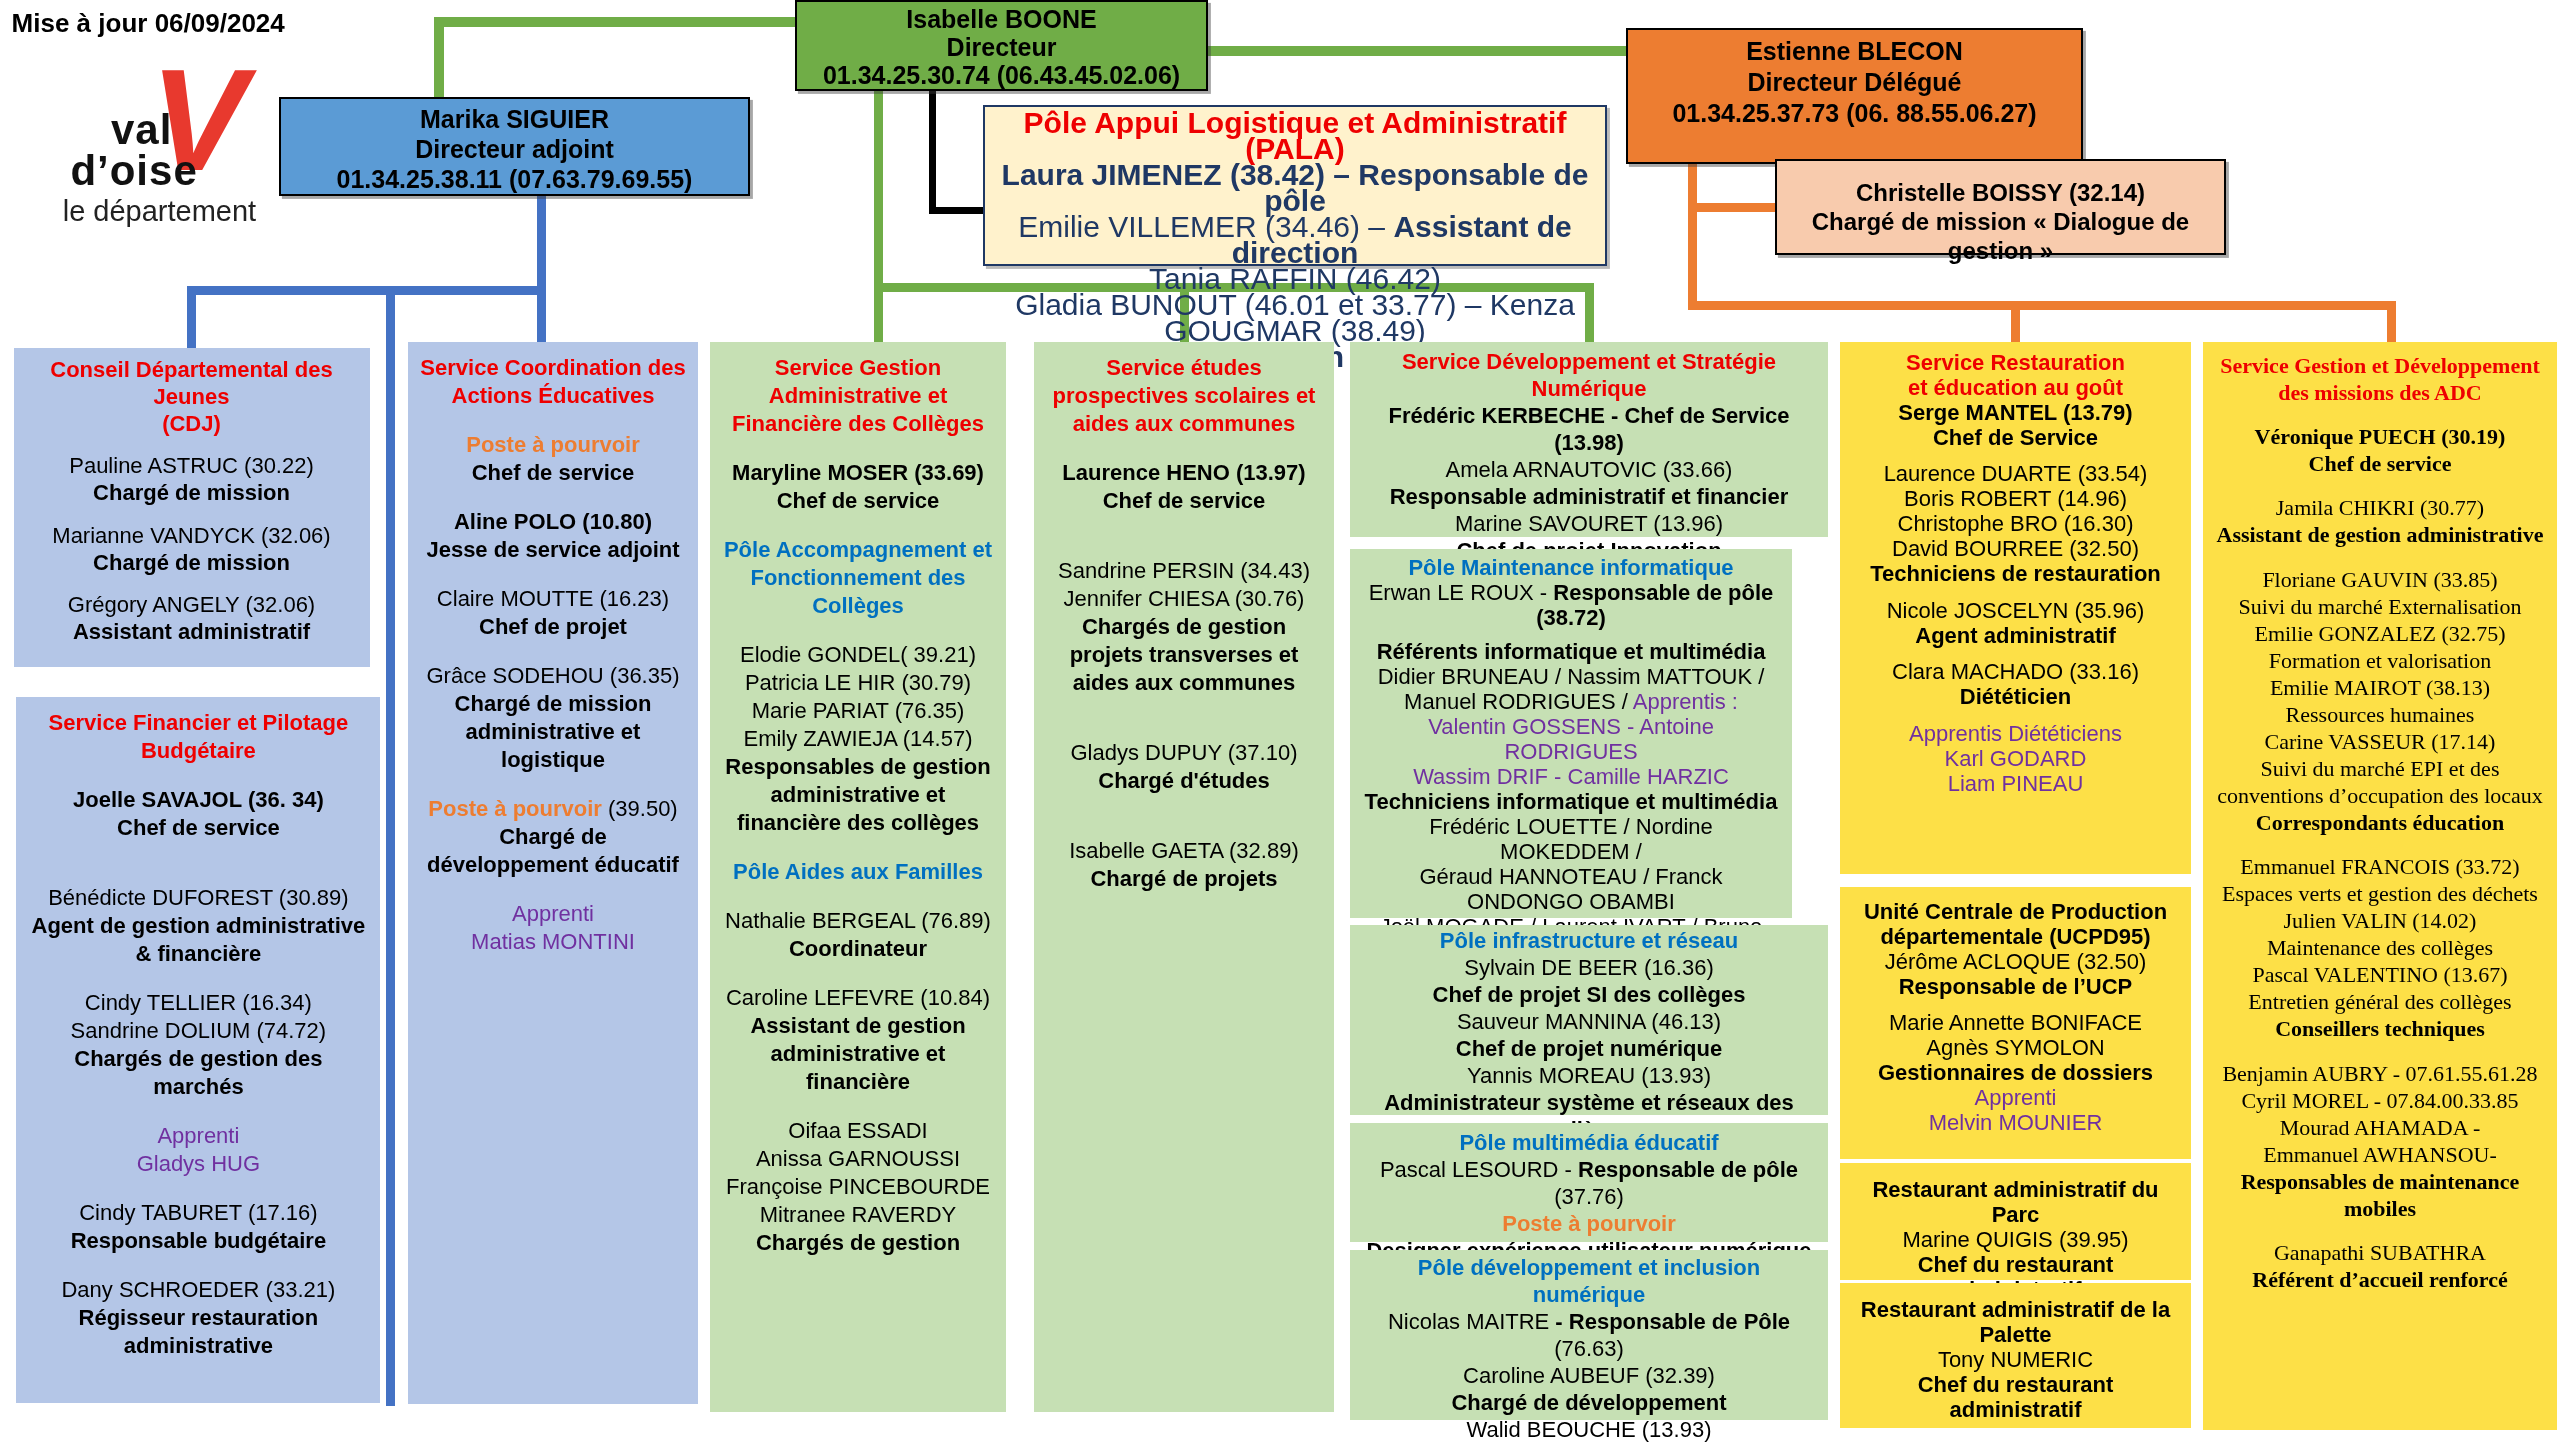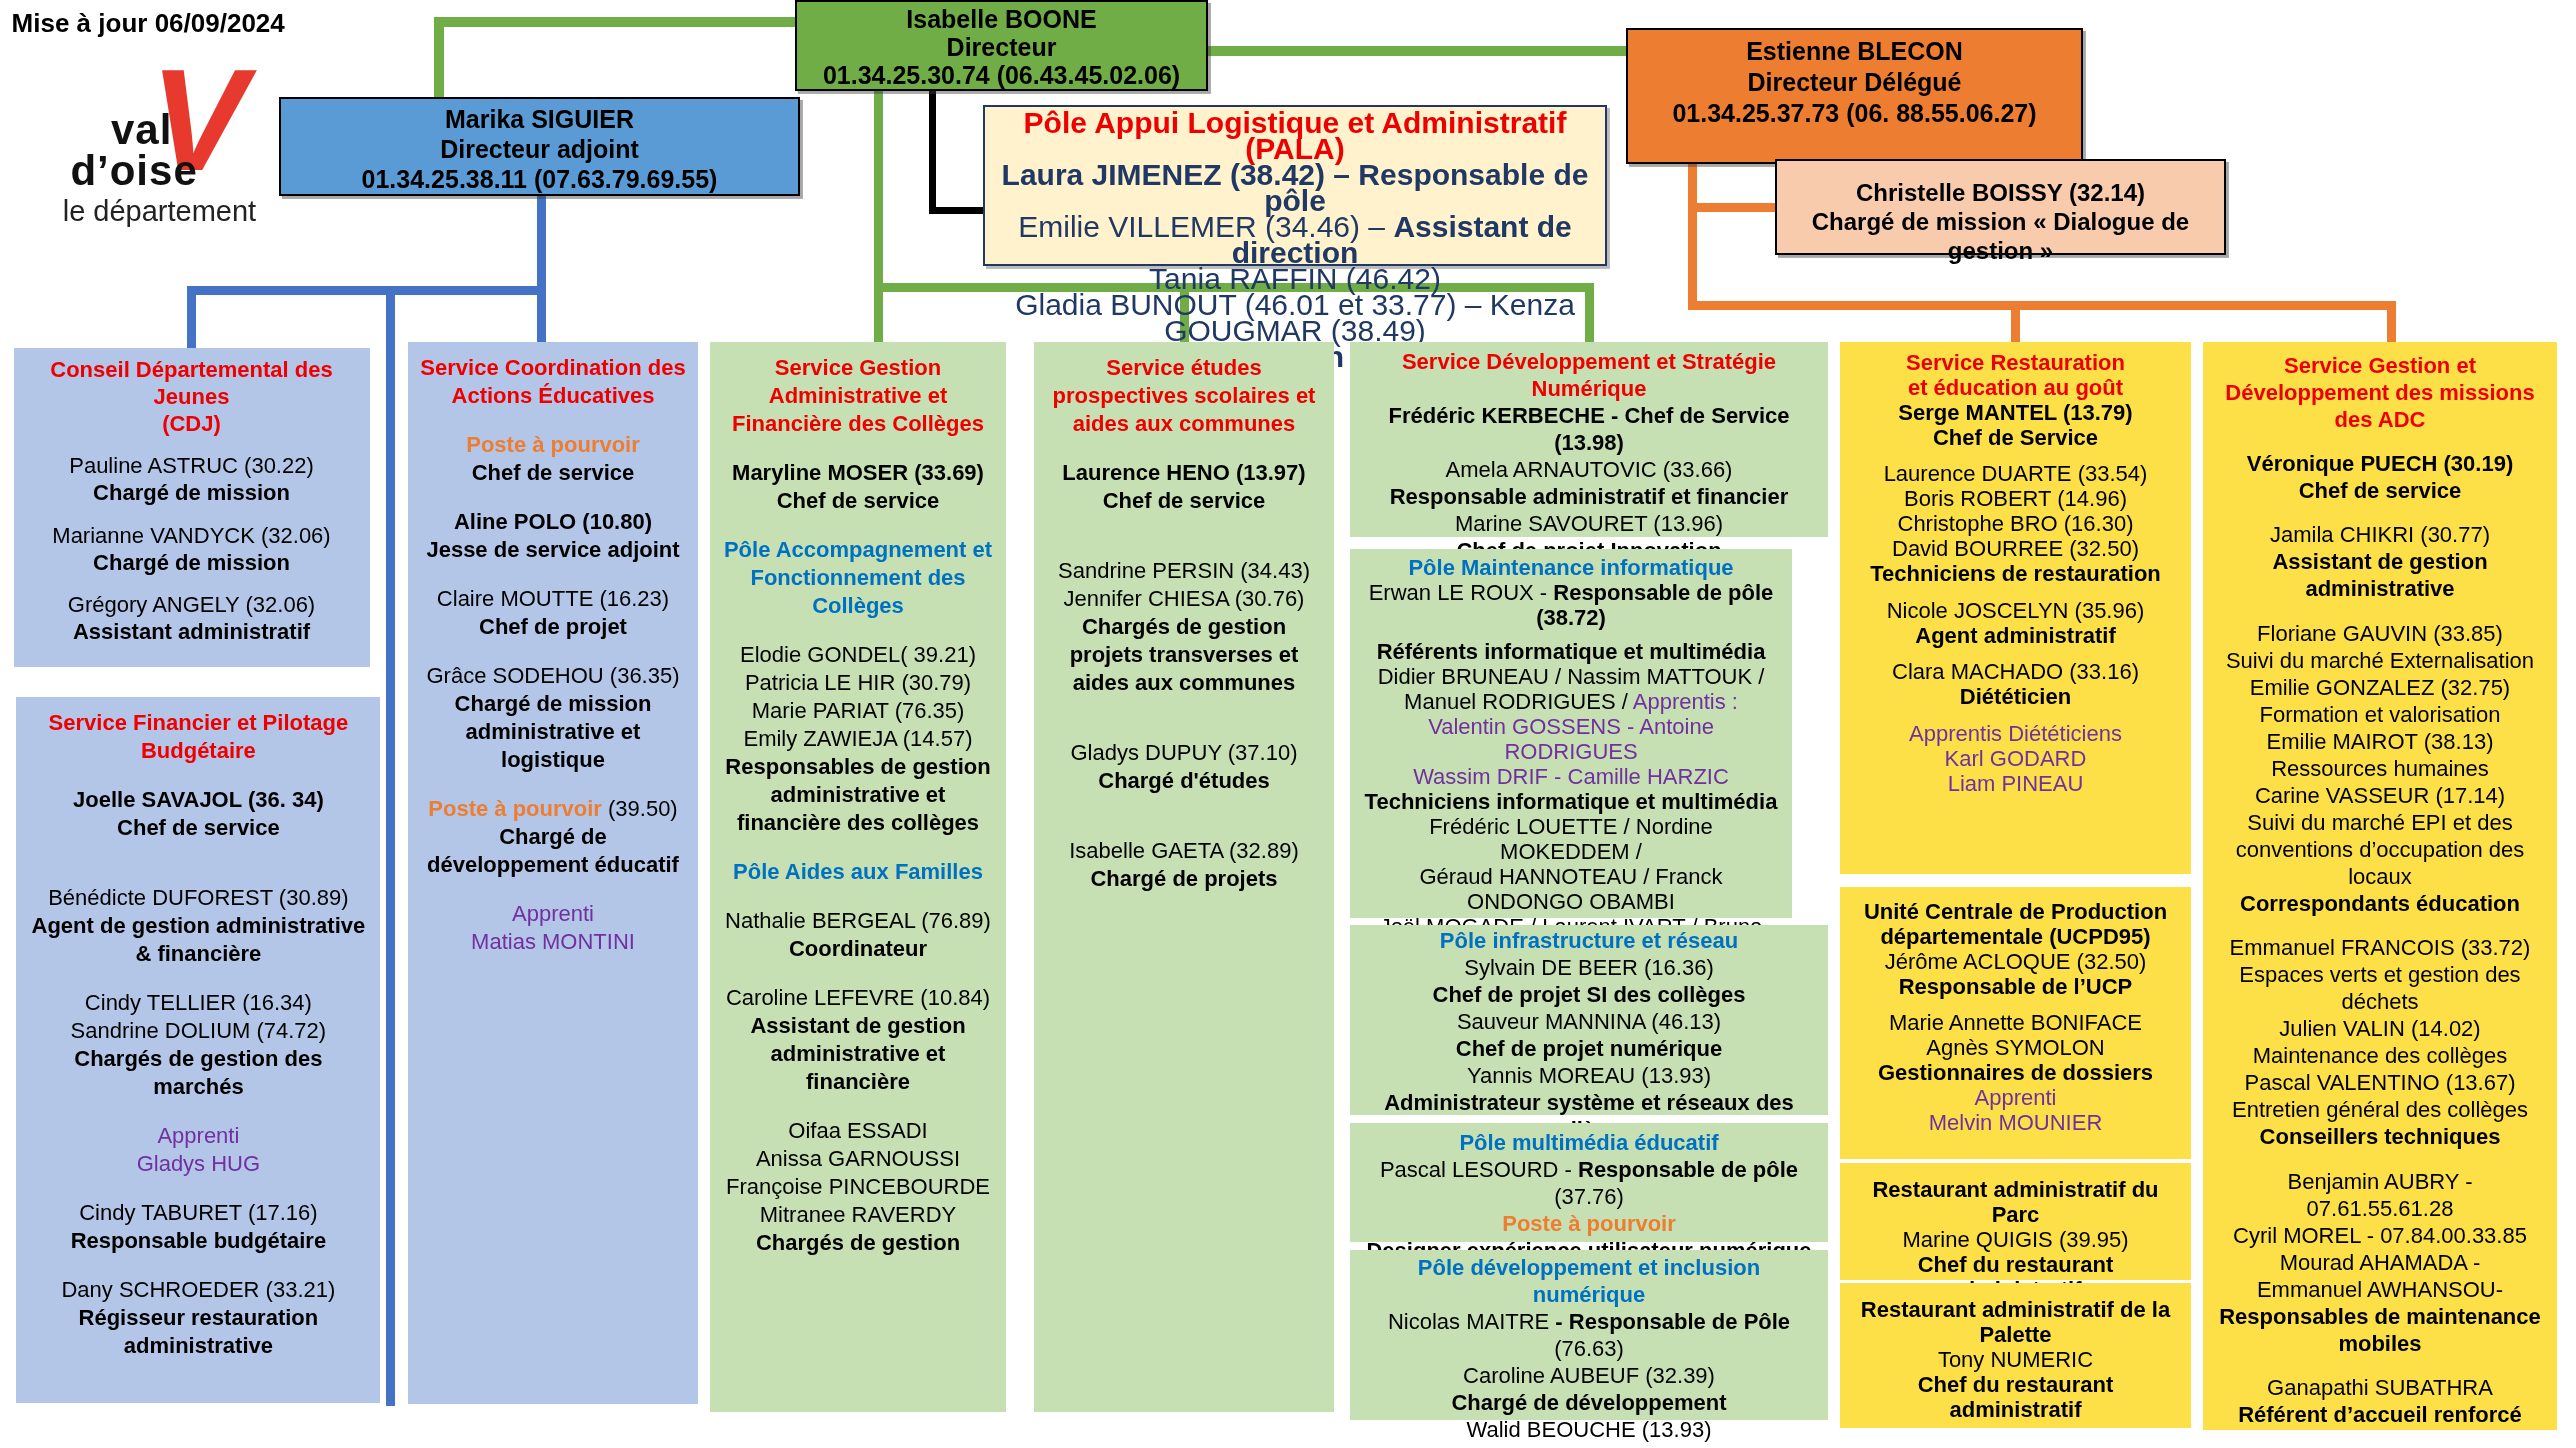--- a/index.html
+++ b/index.html
@@ -61,21 +61,21 @@
       <div class="conn" style="left: 187px; top: 286px; width: 8.7px; height: 64px; background: rgb(68, 114, 196);"></div>
       <div class="conn" style="left: 386px; top: 286px; width: 8.7px; height: 1120px; background: rgb(68, 114, 196);"></div>
       <div class="conn" style="left: 537px; top: 286px; width: 8.7px; height: 58px; background: rgb(68, 114, 196);"></div>
       <div class="conn" style="left: 1688px; top: 133px; width: 8.7px; height: 177px; background: rgb(237, 125, 49);"></div>
       <div class="conn" style="left: 1688px; top: 203px; width: 89px; height: 8.7px; background: rgb(237, 125, 49);"></div>
       <div class="conn" style="left: 1688px; top: 301px; width: 707px; height: 8.7px; background: rgb(237, 125, 49);"></div>
       <div class="conn" style="left: 2011px; top: 301px; width: 8.7px; height: 42px; background: rgb(237, 125, 49);"></div>
       <div class="conn" style="left: 2387px; top: 301px; width: 8.7px; height: 42px; background: rgb(237, 125, 49);"></div>
     </div>
   <div id="boxes">
-      <div class="box hdr-blue" style="left: 279px; top: 97px; width: 521px; height: 99px; font-size: 25px; line-height: 30px; padding-top: 4.8px;">
+      <div class="box hdr-blue" style="left: 279px; top: 97px; width: 471px; height: 99px; font-size: 25px; line-height: 30px; padding-top: 4.8px;">
         <div class="line lb">Marika SIGUIER</div>
         <div class="line lb">Directeur adjoint</div>
         <div class="line lb">01.34.25.38.11 (07.63.79.69.55)</div>
       </div>
       <div class="box hdr-green" style="left: 795px; top: 0px; width: 413px; height: 91px; font-size: 25px; line-height: 28px; padding-top: 2.9px;">
         <div class="line lb">Isabelle BOONE</div>
         <div class="line lb">Directeur</div>
         <div class="line lb">01.34.25.30.74 (06.43.45.02.06)</div>
       </div>
       <div class="box hdr-orange" style="left: 1626px; top: 28px; width: 457px; height: 136px; font-size: 25px; line-height: 31px; padding-top: 5.8px;">
@@ -284,21 +284,21 @@
       <div class="box col-peach" style="left: 1840px; top: 1163px; width: 351px; height: 117px; font-size: 22px; line-height: 25px; padding-top: 13.5px;">
         <div class="line lb">Restaurant administratif du Parc</div>
         <div class="line ln">Marine QUIGIS (39.95)</div>
         <div class="line lb">Chef du restaurant administratif</div>
       </div>
       <div class="box col-peach" style="left: 1840px; top: 1283px; width: 351px; height: 145px; font-size: 22px; line-height: 25px; padding-top: 13.5px;">
         <div class="line lb">Restaurant administratif de la Palette</div>
         <div class="line ln">Tony NUMERIC</div>
         <div class="line lb">Chef du restaurant administratif</div>
       </div>
-      <div class="box col-peach" style="left: 2203px; top: 342px; width: 354px; height: 1088px; font-size: 22px; line-height: 27px; padding-top: 9.7px;">
+      <div class="box col-peach" style="left: 2203px; top: 342px; width: 354px; height: 1088px; font-size: 22px; line-height: 27px; padding-top: 9.7px; font-family: Liberation Serif, serif;">
         <div class="line lr">Service Gestion et Développement des missions des ADC</div>
         <div style="height: 17.4px;"></div>
         <div class="line lb">Véronique PUECH (30.19)</div>
         <div class="line lb">Chef de service</div>
         <div style="height: 17.4px;"></div>
         <div class="line ln">Jamila CHIKRI  (30.77)</div>
         <div class="line lb">Assistant de gestion administrative</div>
         <div style="height: 17.4px;"></div>
         <div class="line ln">Floriane GAUVIN (33.85)</div>
         <div class="line ln">Suivi du marché Externalisation</div>

